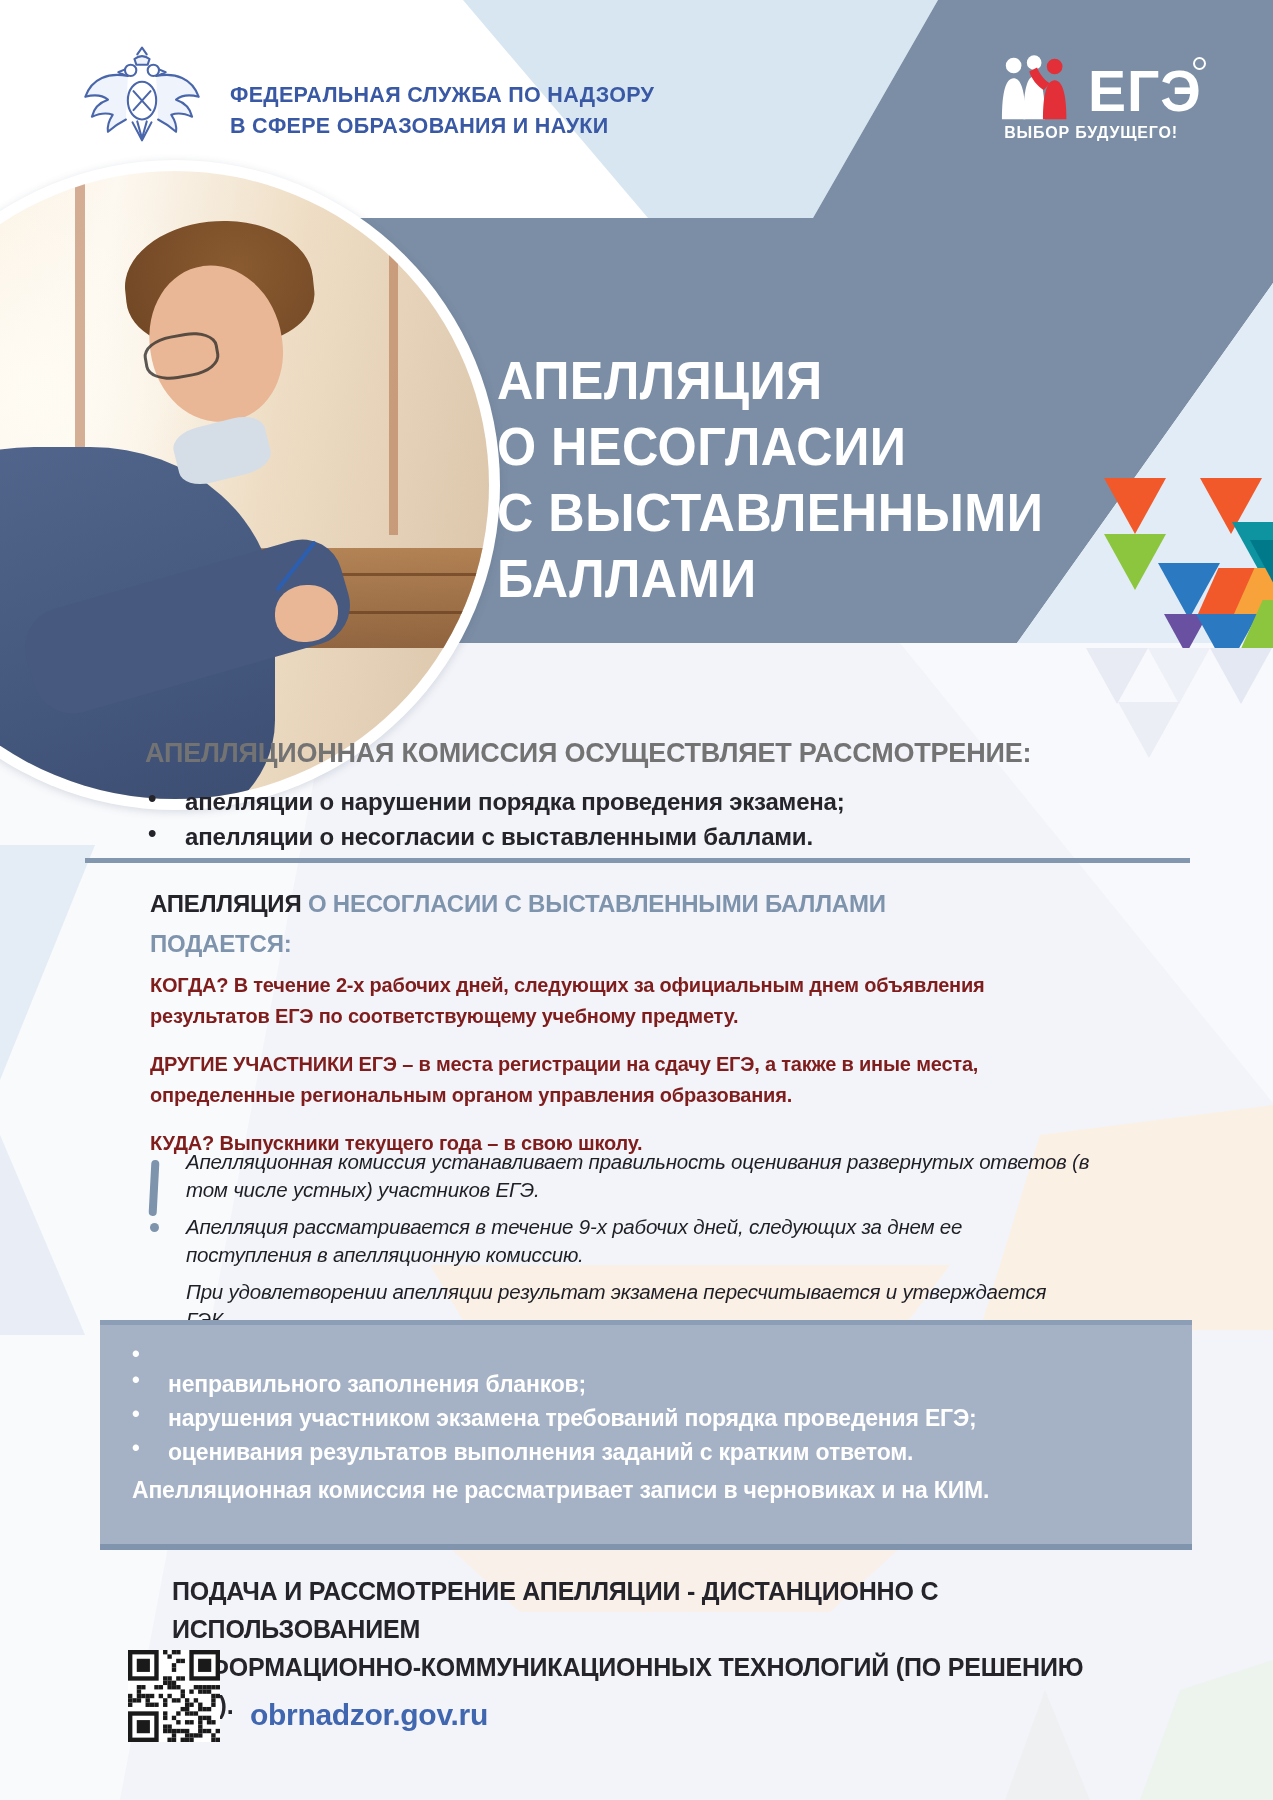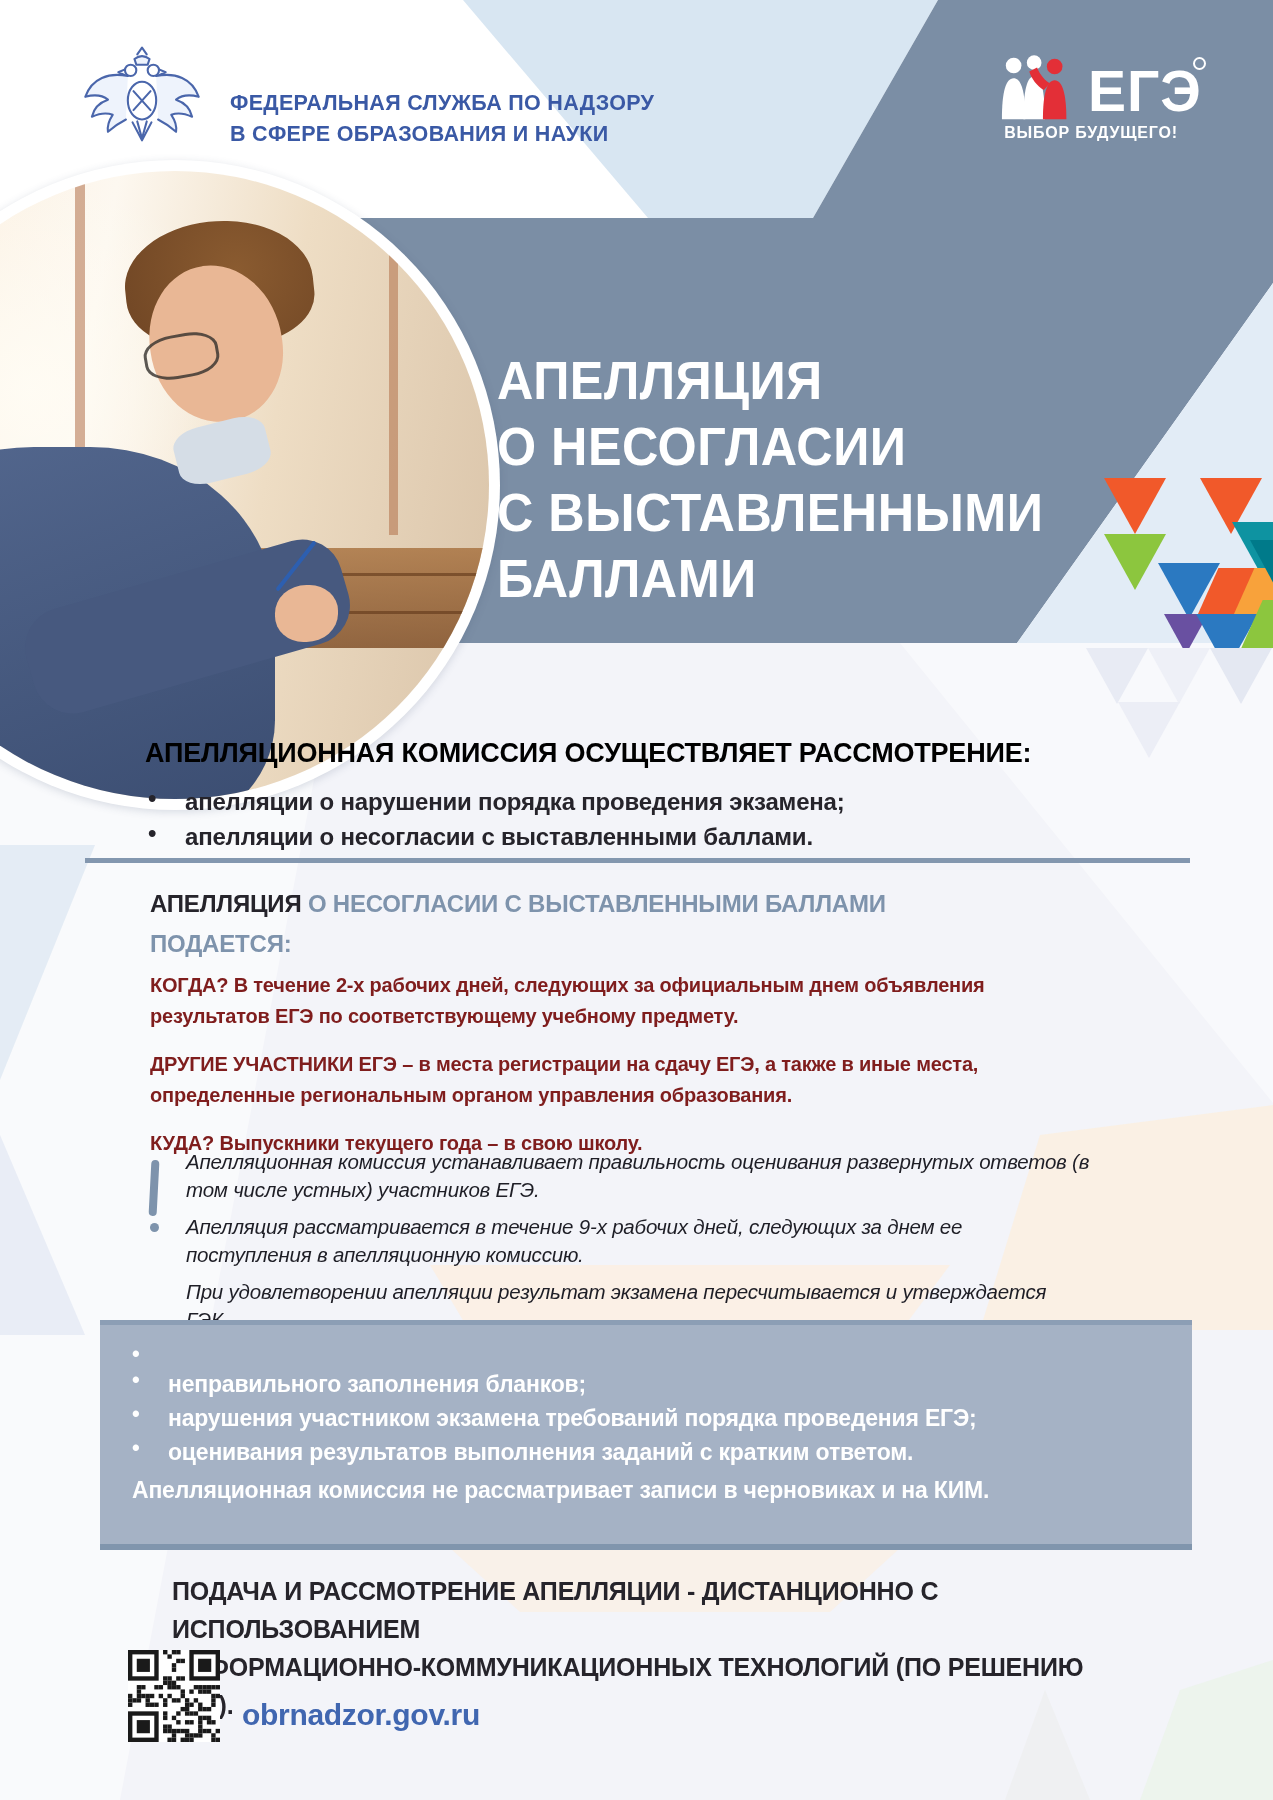--- a/index.html
+++ b/index.html
@@ -36,32 +36,32 @@
   .photo .arm{position:absolute;left:26%;top:64%;width:52%;height:17%;background:#47597f;
      border-radius:40px;transform:rotate(-16deg);}
   .photo .hand{position:absolute;left:66%;top:66%;width:10%;height:9%;background:#e9b795;border-radius:50% 45% 50% 45%;}
   .photo .pen{position:absolute;left:69%;top:58%;width:4px;height:62px;background:#2d5fb0;transform:rotate(38deg);border-radius:2px;}
   .photo .head{position:absolute;left:46%;top:15%;width:21%;height:25%;background:#e9b795;border-radius:48% 52% 46% 50%;transform:rotate(-8deg);}
   .photo .hair{position:absolute;left:42%;top:8%;width:30%;height:20%;
      background:radial-gradient(circle at 60% 40%,#8a5b30,#6f4524);border-radius:55% 60% 42% 50%;transform:rotate(-6deg);}
   .photo .glasses{position:absolute;left:45%;top:26%;width:11%;height:6%;border:3px solid #33302c;border-radius:40%;opacity:.8;transform:rotate(-10deg);}
   .photo .collar{position:absolute;left:50%;top:40%;width:15%;height:9%;background:#d5dde6;border-radius:30%;transform:rotate(-14deg);}
   
-  .agency{left:230px;top:88px;color:#3a59a5;font-size:21.5px;font-weight:700;line-height:31px;letter-spacing:.3px;}
+  .agency{left:230px;top:80px;color:#3a59a5;font-size:21.5px;font-weight:700;line-height:31px;letter-spacing:.3px;}
   .emblem{left:80px;top:42px;}
   
   .ege-row{left:998px;top:54px;display:flex;align-items:center;}
   .ege-text{color:#ffffff;font-size:57px;font-weight:700;letter-spacing:1px;line-height:64px;position:relative;}
   .ege-deg{position:absolute;right:-4px;top:-2px;width:9px;height:9px;border:2.5px solid #fff;border-radius:50%;}
   .ege-slogan{left:998px;top:124px;width:186px;text-align:center;color:#ffffff;font-size:16px;font-weight:700;letter-spacing:.8px;}
   
   .hero-title{left:497px;top:348px;color:#ffffff;font-size:53px;font-weight:700;line-height:66px;
      letter-spacing:.5px;transform:scaleX(.95);transform-origin:left top;white-space:nowrap;}
   
-  .sec-head{color:#000000;font-size:27px;font-weight:700;letter-spacing:-.2px;}
+  .sec-head{color:#737373;font-size:27px;font-weight:700;letter-spacing:-.2px;}
   .dark{color:#26242b;}
   .bullets{display:flex;flex-direction:column;}
   .brow{display:flex;}
   .brow .dot{width:37px;color:#26242b;font-size:24px;font-weight:700;}
   .brow .btx{color:#26242b;font-size:24px;font-weight:700;line-height:35px;letter-spacing:-.2px;}
   .rule{left:85px;top:858px;width:1105px;height:5px;background:#8397af;}
   .fil-head{left:150px;top:884px;font-size:24px;font-weight:700;letter-spacing:-.2px;line-height:40px;}
   .paras{left:150px;top:970px;width:940px;}
   .para{font-size:20px;line-height:31px;color:#7f1d1d;font-weight:600;letter-spacing:-.2px;margin-bottom:17px;}
   .para .lbl{font-weight:800;}
@@ -74,21 +74,21 @@
   
   .exbox{left:100px;top:1320px;width:1092px;height:230px;background:#a5b2c5;box-sizing:border-box;
      border-top:5px solid #8c9eb5;border-bottom:6px solid #8095ad;padding:16px 30px 0 32px;}
   .exbox .xh{color:#ffffff;font-size:26px;font-weight:700;letter-spacing:-.2px;margin-bottom:10px;}
   .exbox .brow .dot{color:#ffffff;font-size:22px;width:36px;font-weight:600;}
   .exbox .brow .btx{color:#ffffff;font-size:23px;font-weight:600;line-height:34px;}
   .exbox .xf{color:#ffffff;font-size:23px;font-weight:600;margin-top:8px;letter-spacing:-.2px;}
   
   .statement{left:172px;top:1572px;width:960px;color:#26242b;font-size:25px;font-weight:800;line-height:38px;letter-spacing:-.2px;}
   .qr{left:128px;top:1650px;width:92px;height:92px;background:#ffffff;}
-  .site{left:242px;top:1698px;color:#4066b0;font-size:30px;font-weight:700;letter-spacing:-.3px;}
+  .site{left:250px;top:1698px;color:#4066b0;font-size:30px;font-weight:700;letter-spacing:-.3px;}
 </style>
 </head>
 <body>
 
 <div class="poster">
 
   <div class="abs content-bg"></div>
 
   <div class="abs facet" style="left:0;top:643px;width:1273px;height:1157px;background:rgba(255,255,255,.5);clip-path:polygon(0px 0px,340px 0px,120px 1157px,0px 1157px);"></div>
   <div class="abs facet" style="left:0;top:643px;width:1273px;height:1157px;background:rgba(255,255,255,.45);clip-path:polygon(900px 0px,1273px 0px,1273px 460px);"></div>

